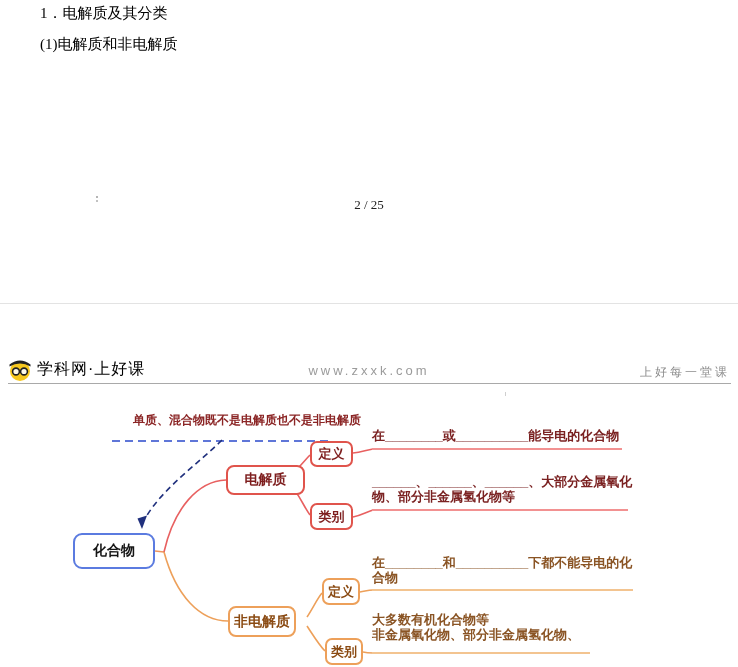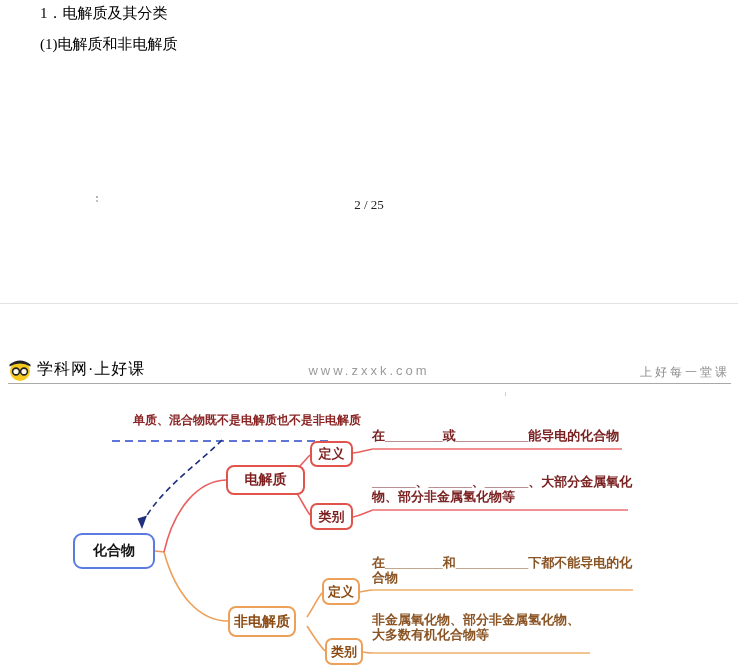--- a/index.html
+++ b/index.html
@@ -127,17 +127,17 @@
     <div>物、部分非金属氢化物等</div>
   </div>
   <div id="txt-elec-def" class="content c-red">
     <div>在________或__________能导电的化合物</div>
   </div>
   <div id="txt-non-def" class="content c-brown">
     <div>在________和__________下都不能导电的化</div>
     <div>合物</div>
   </div>
   <div id="txt-non-cat" class="content c-brown">
+    <div>大多数有机化合物等</div>
     <div>非金属氧化物、部分非金属氢化物、</div>
-    <div>大多数有机化合物等</div>
   </div>
 
 </div>
 
 </body></html>

